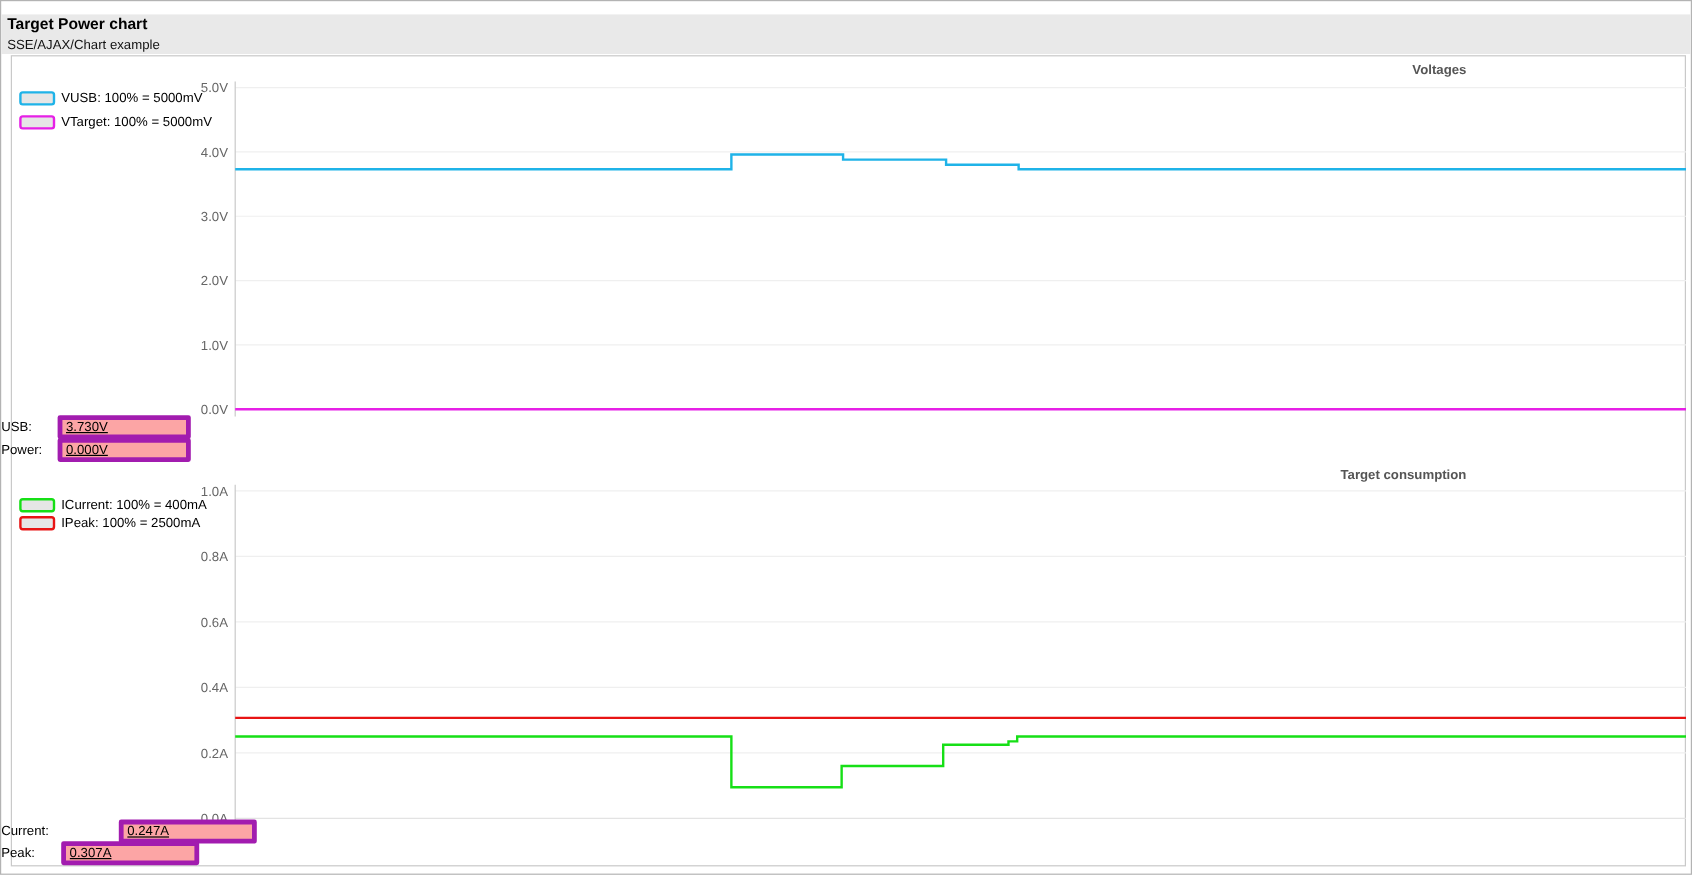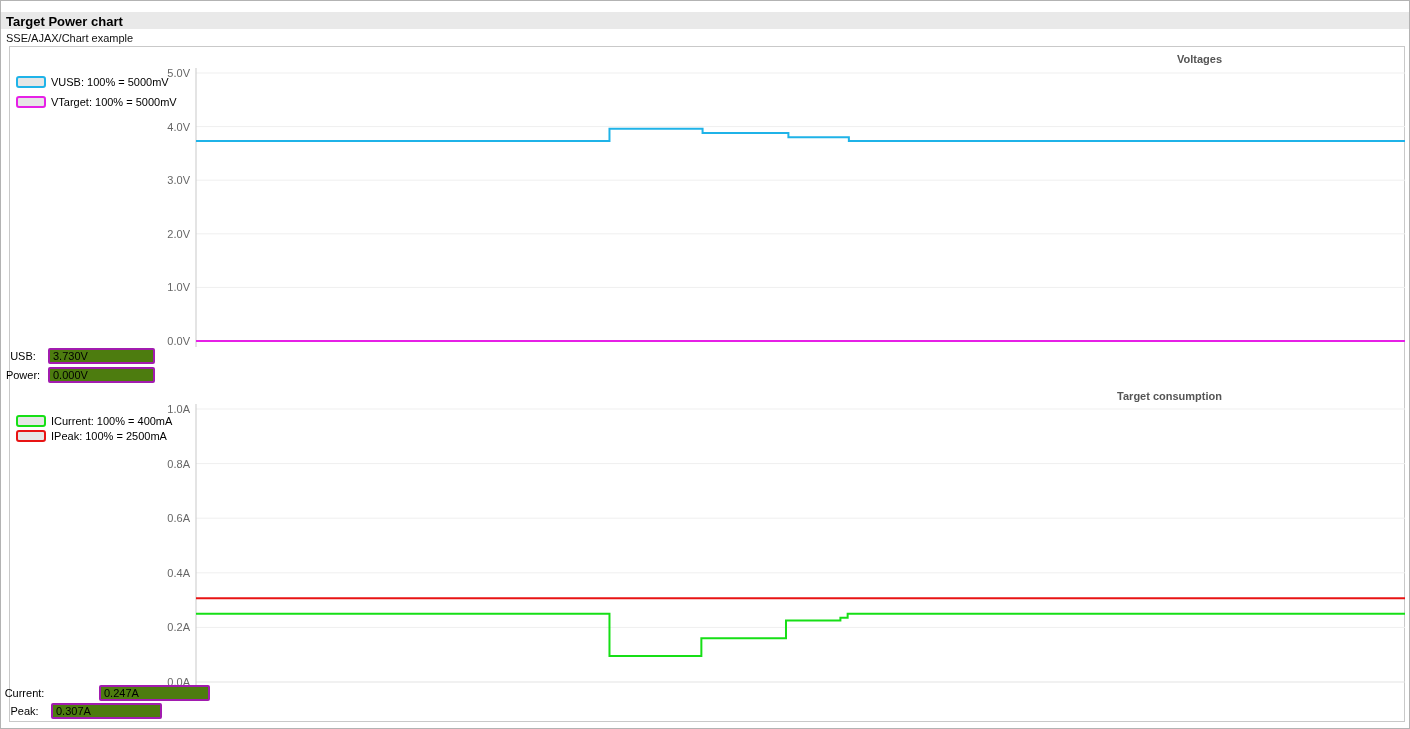--- a/index.html
+++ b/index.html
@@ -2,22 +2,22 @@
 <html><head>
 <meta charset="utf-8">
 <style>
   html,body{margin:0;padding:0}
   body{
     width:1410px;height:729px;position:relative;overflow:hidden;
     background:#fff;border:1px solid #b3b3b3;box-sizing:border-box;
     font-family:"Liberation Sans",sans-serif;
   }
   .titlebar{
-    position:absolute;left:0;right:0;top:11px;height:17px;
-    background:#e9e9e9;display:flex;align-items:flex-end;
+    position:absolute;left:0;right:0;top:11px;height:33px;
+    background:#e9e9e9;display:flex;align-items:flex-start;
   }
   .page-title{font-size:13px;font-weight:bold;color:#000;margin:0 0 0 5px}
   .subtitle{position:absolute;left:5px;top:31px;font-size:11px;color:#111}
   .panel{
     position:absolute;left:8px;top:45px;width:1396px;height:676px;
     border:1px solid #c9c9c9;background:#fff;box-sizing:border-box;
   }
   .chart-svg{position:absolute;left:0}
   #voltages-svg{top:45px}
   #consumption-svg{top:382px}
@@ -31,24 +31,24 @@
   .legend{position:absolute}
   .legend-row{display:flex;align-items:flex-start}
   .legend-v .legend-row{margin-bottom:8px}
   .legend-c .legend-row{margin-bottom:3px}
   .swatch{
     width:26px;height:8px;border:2px solid #000;border-radius:3px;
     background:#e6e6e6;margin-right:5px;flex:0 0 auto;
   }
   .legend-label{font-size:11px;color:#000;white-space:nowrap}
   .field-row{position:absolute;display:flex;align-items:center;height:15px}
-  .field-row label{font-size:11px;color:#000;text-align:center;margin-right:3px;flex:0 0 auto}
+  .field-row label{font-size:11px;color:#000;text-align:left;margin-right:3px;flex:0 0 auto}
   .field-row input{
-    height:12px;border:2px solid #a21caf;background:#4d7c0f;border-radius:2px;
-    font:11px "Liberation Sans",sans-serif;color:#000;padding:0 0 0 3px;
+    height:12px;border:4px solid #a21caf;background:#fca5a5;border-radius:2px;
+    font:11px "Liberation Sans",sans-serif;color:#000;padding:0 0 0 3px;text-decoration:underline;
   }
 </style>
 </head>
 <body>
 
 <div class="titlebar">
   <h1 class="page-title">Target Power chart</h1>
 </div>
 <div class="subtitle">SSE/AJAX/Chart example</div>
 

